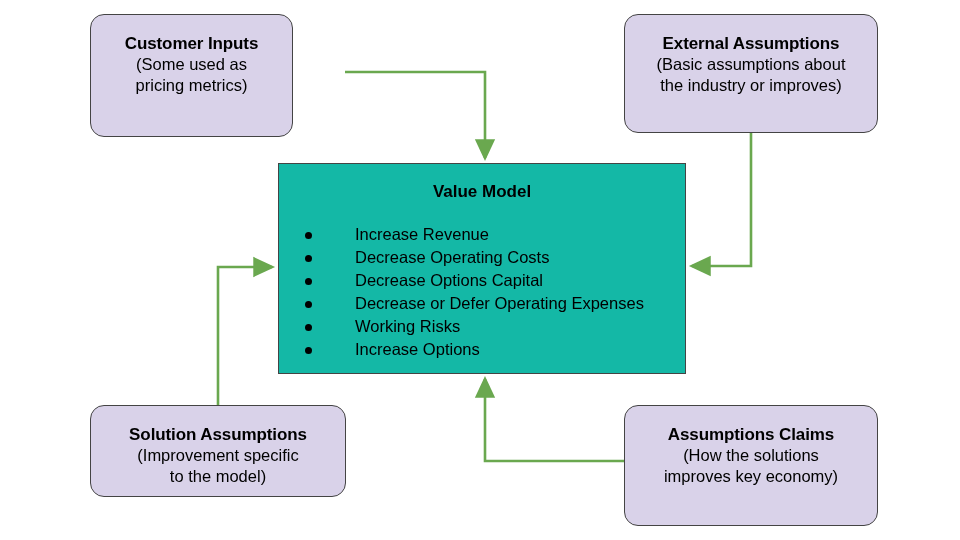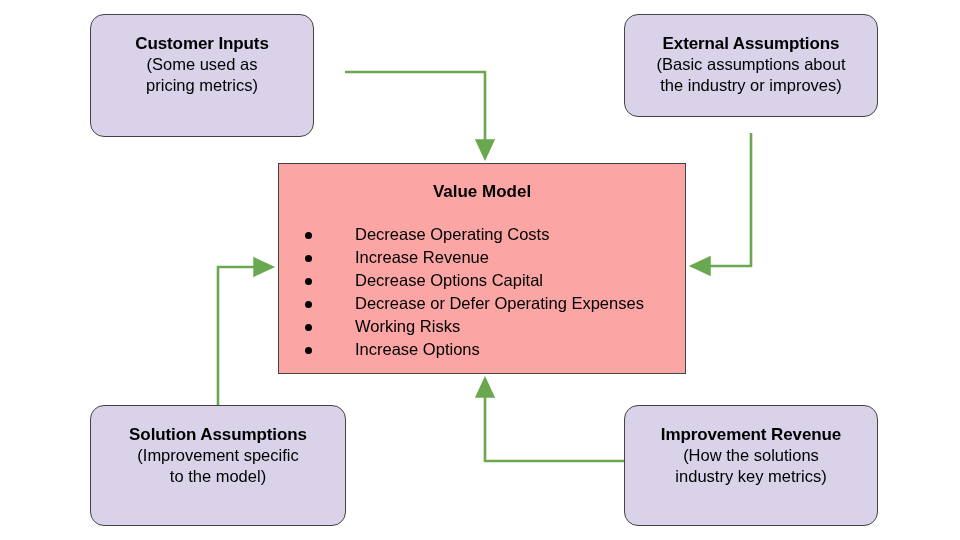--- a/index.html
+++ b/index.html
@@ -55,21 +55,21 @@
     font-size: 16.5px;
     font-weight: normal;
     line-height: 21px;
     white-space: pre-line;
   }
 
   
   #value-model-box {
     position: absolute;
     box-sizing: border-box;
-    background: #fca5a5;
+    background: #14b8a6;
     border: 1.6px solid #444444;
     border-radius: 0;
   }
   #value-model-title {
     position: absolute;
     left: 0;
     top: 17px;
     width: 100%;
     text-align: center;
     font-size: 17px;
@@ -116,49 +116,49 @@
 
     <path d="M345,72 L485,72 L485,158" fill="none" stroke="#6AA84F" stroke-width="2.6" stroke-linecap="butt" stroke-linejoin="miter" marker-end="url(#ah)"></path>
 
     <path d="M751,133 L751,266 L692,266" fill="none" stroke="#6AA84F" stroke-width="2.6" stroke-linecap="butt" stroke-linejoin="miter" marker-end="url(#ah)"></path>
 
     <path d="M218,405 L218,267 L272,267" fill="none" stroke="#6AA84F" stroke-width="2.6" stroke-linecap="butt" stroke-linejoin="miter" marker-end="url(#ah)"></path>
 
     <path d="M625,461 L485,461 L485,379" fill="none" stroke="#6AA84F" stroke-width="2.6" stroke-linecap="butt" stroke-linejoin="miter" marker-end="url(#ah)"></path>
   </svg>
 
-  <div class="node-box" id="box-customer-inputs" style="left:90px; top:14px; width:224px; height:123px;">
+  <div class="node-box" id="box-customer-inputs" style="left:90px; top:14px; width:203px; height:123px;">
     <div class="node-title">Customer Inputs</div>
     <div class="node-sub">(Some used as
 pricing metrics)</div>
   </div>
 
-  <div class="node-box" id="box-external-assumptions" style="left:624px; top:14px; width:254px; height:103px;">
+  <div class="node-box" id="box-external-assumptions" style="left:624px; top:14px; width:254px; height:119px;">
     <div class="node-title">External Assumptions</div>
     <div class="node-sub">(Basic assumptions about
 the industry or improves)</div>
   </div>
 
   <div id="value-model-box" style="left:278px; top:163px; width:408px; height:211px;">
     <div id="value-model-title">Value Model</div>
     <ul id="value-model-list">
+      <li>Increase Revenue</li>
       <li>Decrease Operating Costs</li>
-      <li>Increase Revenue</li>
       <li>Decrease Options Capital</li>
       <li>Decrease or Defer Operating Expenses</li>
       <li>Working Risks</li>
       <li>Increase Options</li>
     </ul>
   </div>
 
-  <div class="node-box" id="box-solution-assumptions" style="left:90px; top:405px; width:256px; height:121px;">
+  <div class="node-box" id="box-solution-assumptions" style="left:90px; top:405px; width:256px; height:92px;">
     <div class="node-title">Solution Assumptions</div>
     <div class="node-sub">(Improvement specific
 to the model)</div>
   </div>
 
   <div class="node-box" id="box-improvement-claims" style="left:624px; top:405px; width:254px; height:121px;">
-    <div class="node-title">Improvement Revenue</div>
+    <div class="node-title">Assumptions Claims</div>
     <div class="node-sub">(How the solutions
-industry key metrics)</div>
+improves key economy)</div>
   </div>
 
 </div>
 
 </body></html>

